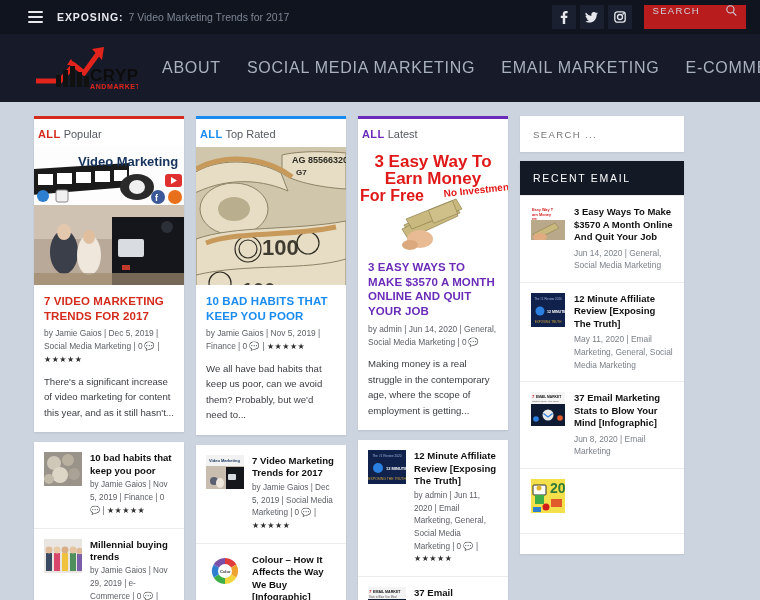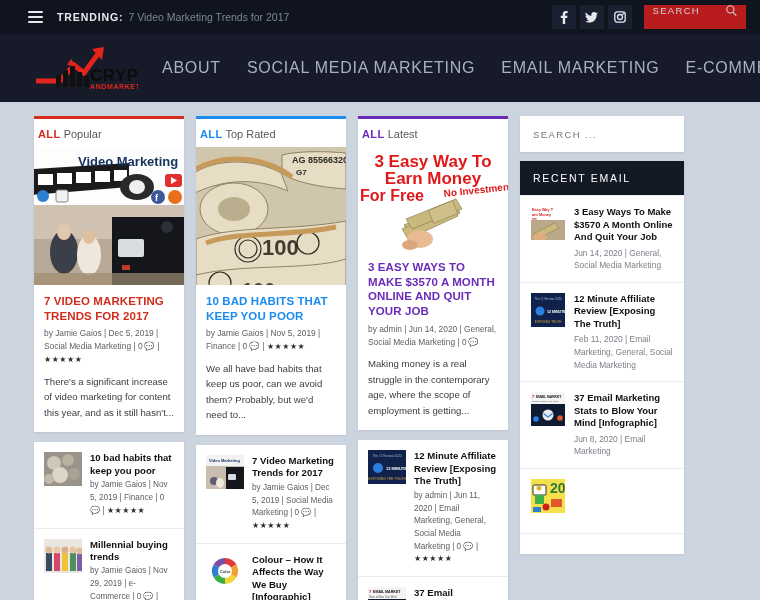--- a/index.html
+++ b/index.html
@@ -121,21 +121,21 @@
 </style>
 </head>
 <body>
 
 <div class="topbar">
   <div class="hamburger">
     <span></span>
     <span></span>
     <span></span>
   </div>
-  <div class="trending-label">TRENDING:</div>
+  <div class="trending-label">EXPOSING:</div>
   <div class="trending-text">7 Video Marketing Trends for 2017</div>
 
   <div class="topbar-right">
     <div class="soc">
       <svg width="8" height="13" viewBox="0 0 8 13">
           <path fill="#e6e8ee" d="M5.2 13V7.1h2l.3-2.3H5.2V3.3c0-.66.18-1.1 1.13-1.1H7.6V.1C7.36.07 6.63 0 5.78 0 4 0 2.78 1.09 2.78 3.08v1.72H.77v2.3h2V13z"></path>
         </svg>
     </div>
     <div class="soc">
       <svg width="13" height="11" viewBox="0 0 13 11">
@@ -491,21 +491,21 @@
           <svg class="img" viewBox="0 0 34 34" preserveAspectRatio="none">
             <rect width="34" height="34" fill="#10224b"></rect>
             <text x="17" y="7" text-anchor="middle" font-size="3" fill="#9fb4dd" font-family="'Liberation Sans',sans-serif">The #1 Review 2020</text>
             <circle cx="9" cy="18" r="4.5" fill="#2a7fe0"></circle>
             <text x="16" y="20" font-size="3.6" font-weight="700" fill="#fff" font-family="'Liberation Sans',sans-serif">12 MINUTE</text>
             <text x="17" y="30" text-anchor="middle" font-size="3" fill="#d2a23c" font-family="'Liberation Sans',sans-serif">EXPOSING TRUTH</text>
           </svg>
         </div>
         <div class="rp-body">
           <div class="rp-title">12 Minute Affiliate Review [Exposing The Truth]</div>
-          <div class="rp-meta">Feb 11, 2020 | Email Marketing, General, Social Media Marketing</div>
+          <div class="rp-meta">May 11, 2020 | Email Marketing, General, Social Media Marketing</div>
         </div>
       </div>
 
       <div class="rp">
         <div class="rp-thumb">
           <svg class="img" viewBox="0 0 34 34" preserveAspectRatio="none">
             <rect width="34" height="34" fill="#0f1a33"></rect>
             <rect width="34" height="12" fill="#f4f4f4"></rect>
             <text x="1" y="6" font-size="4.4" font-weight="700" fill="#d01b1b" font-family="'Liberation Sans',sans-serif">7</text>
             <text x="5" y="6" font-size="3.3" font-weight="700" fill="#111" font-family="'Liberation Sans',sans-serif">EMAIL MARKET</text>

